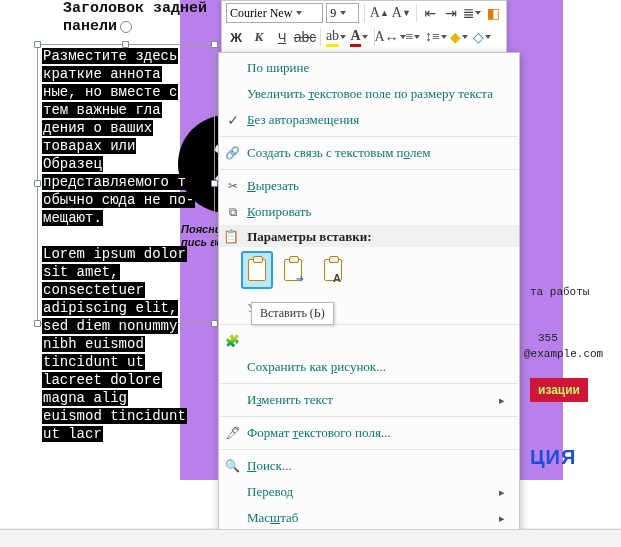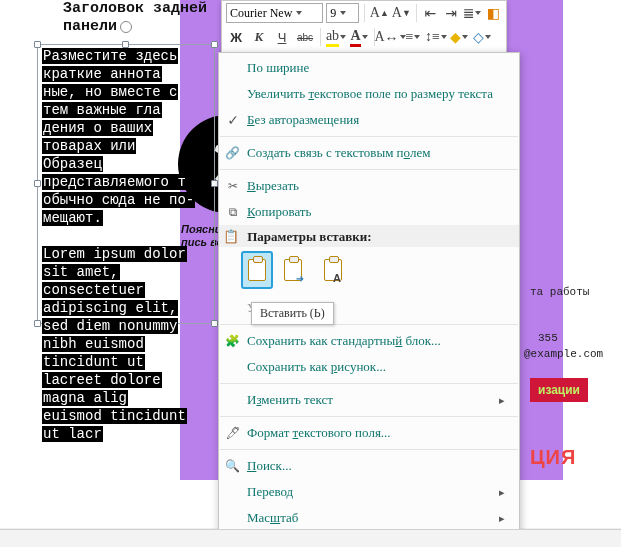--- a/index.html
+++ b/index.html
@@ -14,21 +14,21 @@
 .h-tl{left:-4px;top:-4px}.h-tr{right:-4px;top:-4px}.h-bl{left:-4px;bottom:-4px}.h-br{right:-4px;bottom:-4px}
 .h-t{left:50%;margin-left:-4px;top:-4px}.h-b{left:50%;margin-left:-4px;bottom:-4px}
 .h-l{top:50%;margin-top:-4px;left:-4px}.h-r{top:50%;margin-top:-4px;right:-4px}
 .rotate{position:absolute;left:50%;margin-left:-6px;top:-24px;width:12px;height:12px;border:1px solid #888;border-radius:50%;background:#fff}
 .tb-inner{position:absolute;left:4px;top:2px;right:4px;font:14px/18px "Courier New",monospace;color:#fff;word-wrap:break-word}
 .hl-black{background:#000;color:#fff;box-decoration-break:clone;padding:0 1px}
 .ccircle{position:absolute;left:178px;top:115px;width:98px;height:98px;background:#000;border-radius:50%}
 .ccircle svg{position:absolute;left:22px;top:22px}
 .caption{position:absolute;left:181px;top:223px;width:90px;font:italic bold 11px/13px Arial;color:#111}
 .red-btn{position:absolute;left:530px;top:378px;height:24px;padding:0 8px;background:#d01638;color:#bef264;font:bold 12px/24px Arial}
-.big-text{position:absolute;left:530px;top:446px;font:bold 20px Arial;color:#ef4444;letter-spacing:1px}
+.big-text{position:absolute;left:530px;top:446px;font:bold 20px Arial;color:#1d4ed8;letter-spacing:1px}
 .info{position:absolute;font:11px "Courier New",monospace;color:#222}
 .minitoolbar{position:absolute;left:221px;top:0;width:286px;height:56px;background:#fff;border:1px solid #c8c8c8;box-shadow:0 2px 6px rgba(0,0,0,.2)}
 .minitoolbar .r{display:flex;align-items:center;height:24px;padding:0 4px;gap:3px}
 .sel{height:20px;border:1px solid #aaa;background:#fff;display:flex;align-items:center;padding:0 3px;font:12px Segoe UI}
 .sel .dd{width:0;height:0;border-left:3px solid transparent;border-right:3px solid transparent;border-top:4px solid #555;margin-left:4px}
 .ibtn{width:20px;height:20px;display:flex;align-items:center;justify-content:center;color:#444;font:14px Segoe UI;border-radius:2px}
 .sep{width:1px;height:18px;background:#ddd;margin:0 2px}
 .b{font:bold 13px Arial;color:#333}.i{font:italic bold 13px 'Times New Roman'}.u{font:13px Arial;text-decoration:underline}.s{font:13px Arial;text-decoration:line-through}
 .dd-tiny{width:0;height:0;border-left:3px solid transparent;border-right:3px solid transparent;border-top:4px solid #555;margin-left:1px}
 .ctx{position:absolute;left:218px;top:52px;width:302px;background:#fcfcfc;border:1px solid #c6c6c6;box-shadow:1px 2px 8px rgba(0,0,0,.25);padding:2px 0}
@@ -122,21 +122,21 @@
       <div class="sep"></div>
       <div class="ibtn">⇤</div>
       <div class="ibtn">⇥</div>
       <div class="ibtn">≣<span class="dd-tiny"></span></div>
       <div class="ibtn" style="color:#e07c00">◧</div>
     </div>
     <div class="r">
       <div class="ibtn b">Ж</div>
       <div class="ibtn i">К</div>
       <div class="ibtn u">Ч</div>
-      <div class="ibtn s" style="font-size:10px">abc</div>
+      <div class="ibtn s" style="font-size:14px">abc</div>
       <div class="sep"></div>
       <div class="ibtn">
           <span style="border-bottom:3px solid #ffea00">ab</span>
           <span class="dd-tiny"></span>
         </div>
       <div class="ibtn">
           <span style="border-bottom:3px solid #d00000;font-weight:bold">A</span>
           <span class="dd-tiny"></span>
         </div>
       <div class="sep"></div>
@@ -195,21 +195,20 @@
           <span style="position:relative;left:-9px;top:8px;font:bold 11px Arial;color:#444">A</span>
         </div>
     </div>
     <div class="mi" style="color:#9a9a9a">
         <span class="ic"></span>
         <span class="lbl" style="color:#9a9a9a" id="m-del">Удалить <span class="u-hint">о</span>бъект</span>
       </div>
     <div class="msep"></div>
     <div class="mi">
         <span class="ic">🧩</span>
-        <span class="lbl" id="m-sblock">Сохранить как стандартны<span class="u-hint">й</span> блок...</span>
       </div>
     <div class="mi">
         <span class="ic"></span>
         <span class="lbl" id="m-spic">Сохранить как <span class="u-hint">р</span>исунок...</span>
       </div>
     <div class="msep"></div>
     <div class="mi">
         <span class="ic"></span>
         <span class="lbl" id="m-edit">И<span class="u-hint">з</span>менить текст</span>
         <span class="arr">▸</span>

